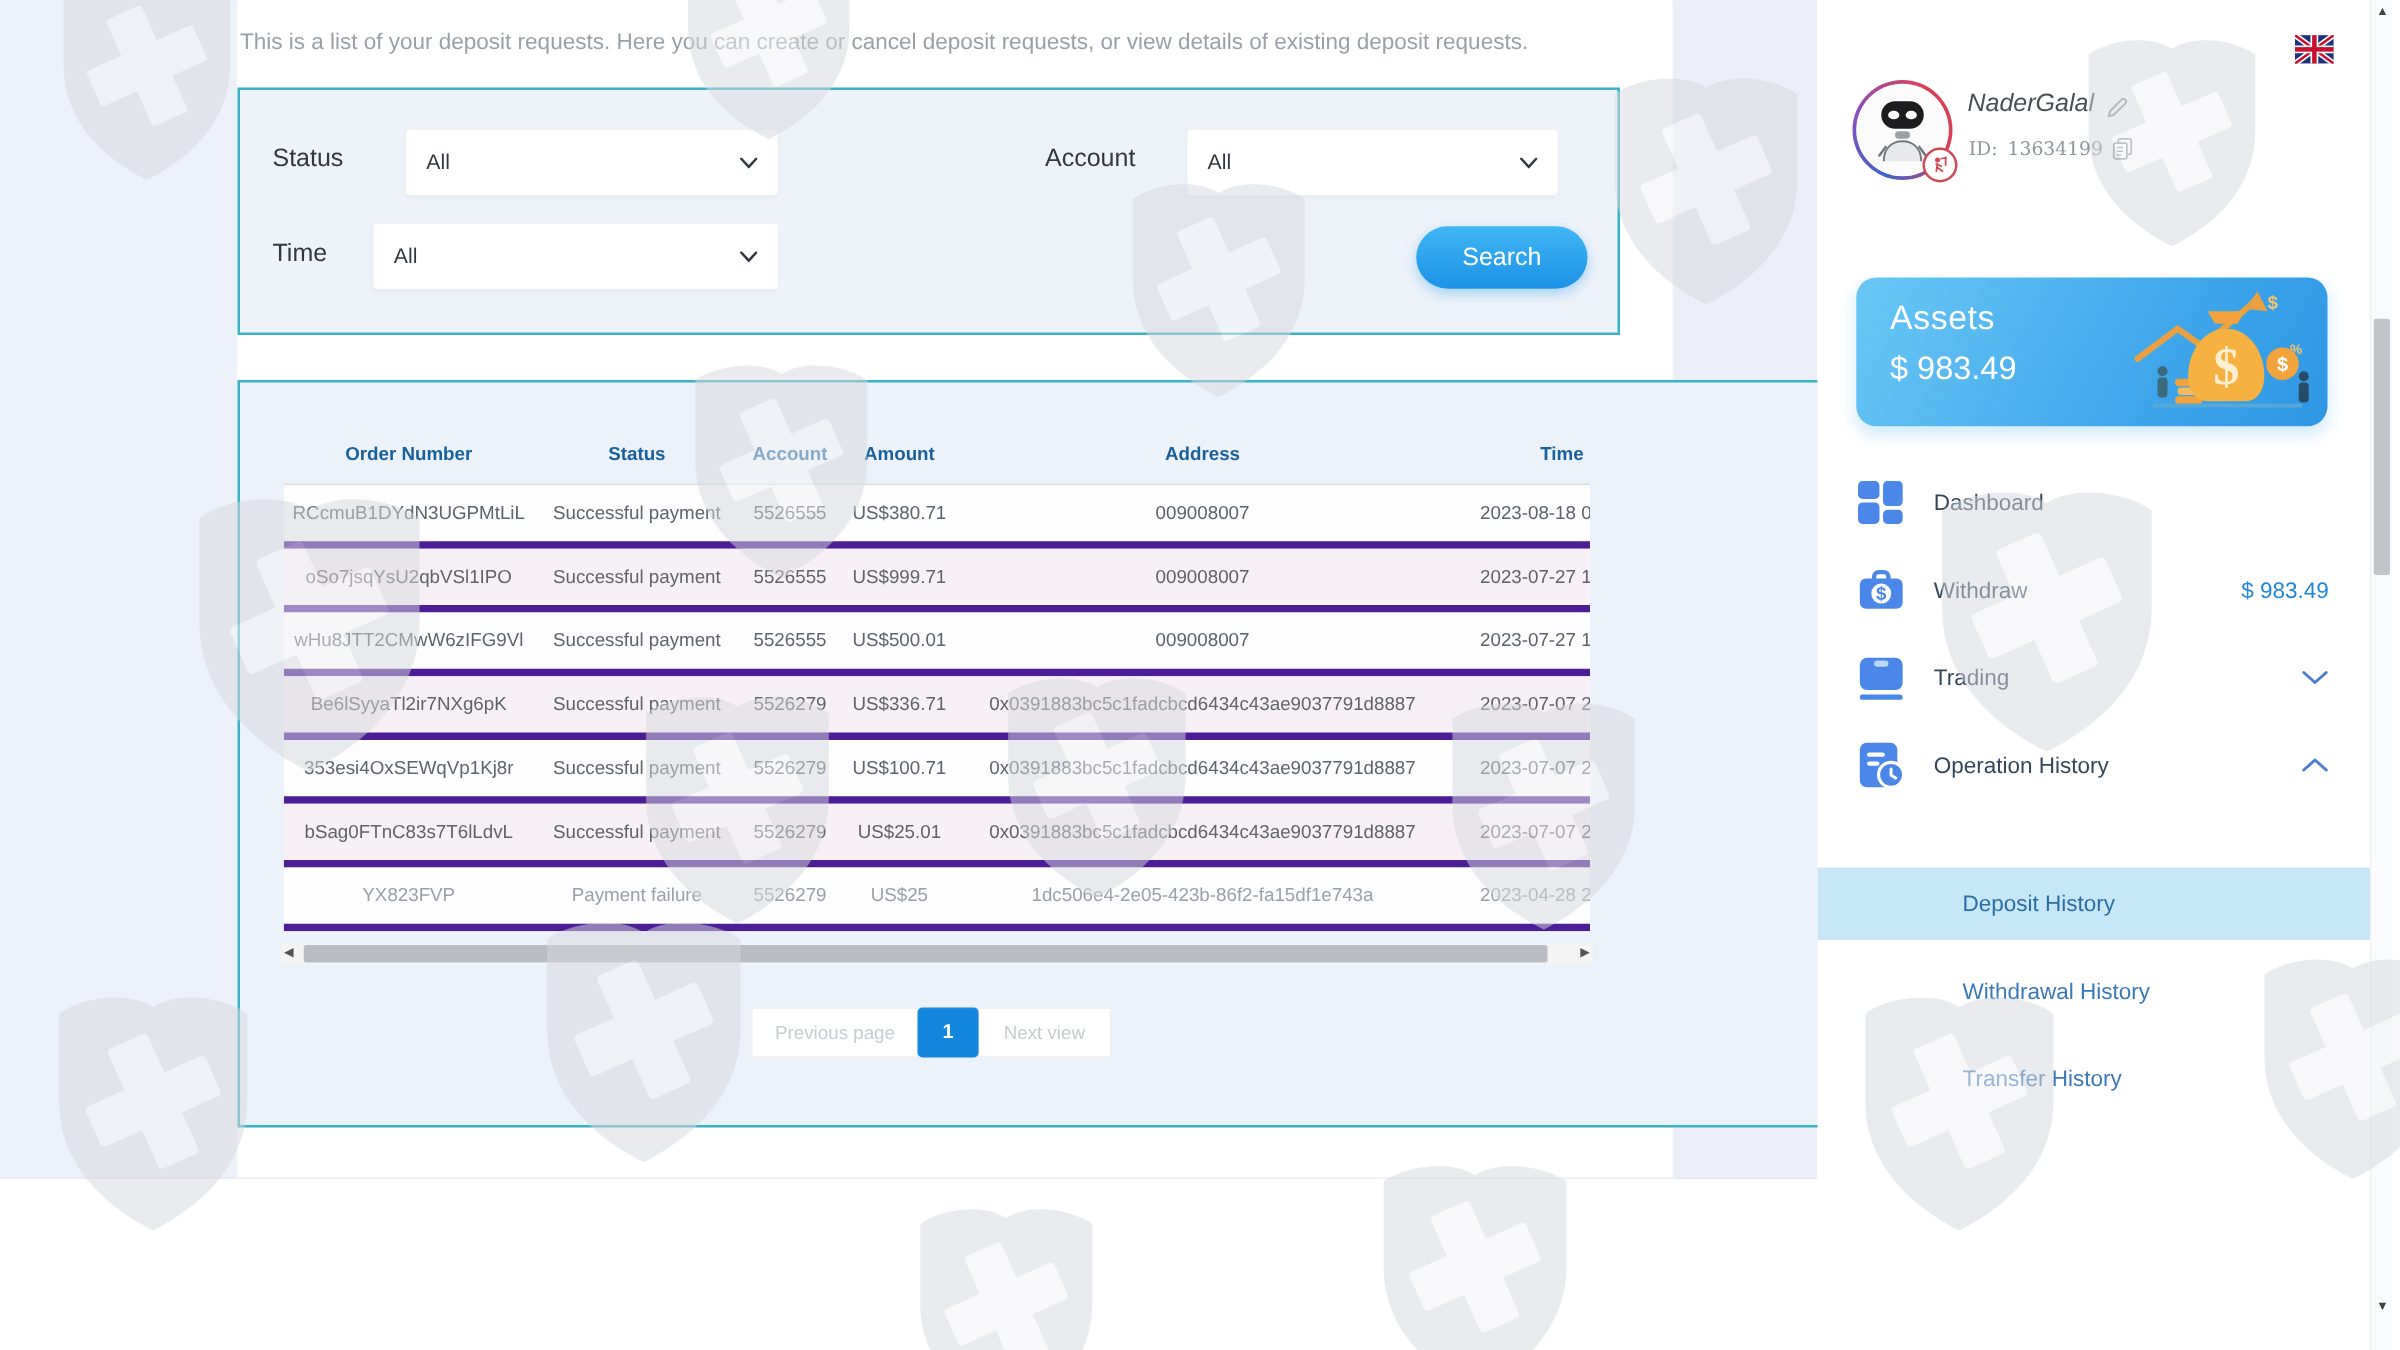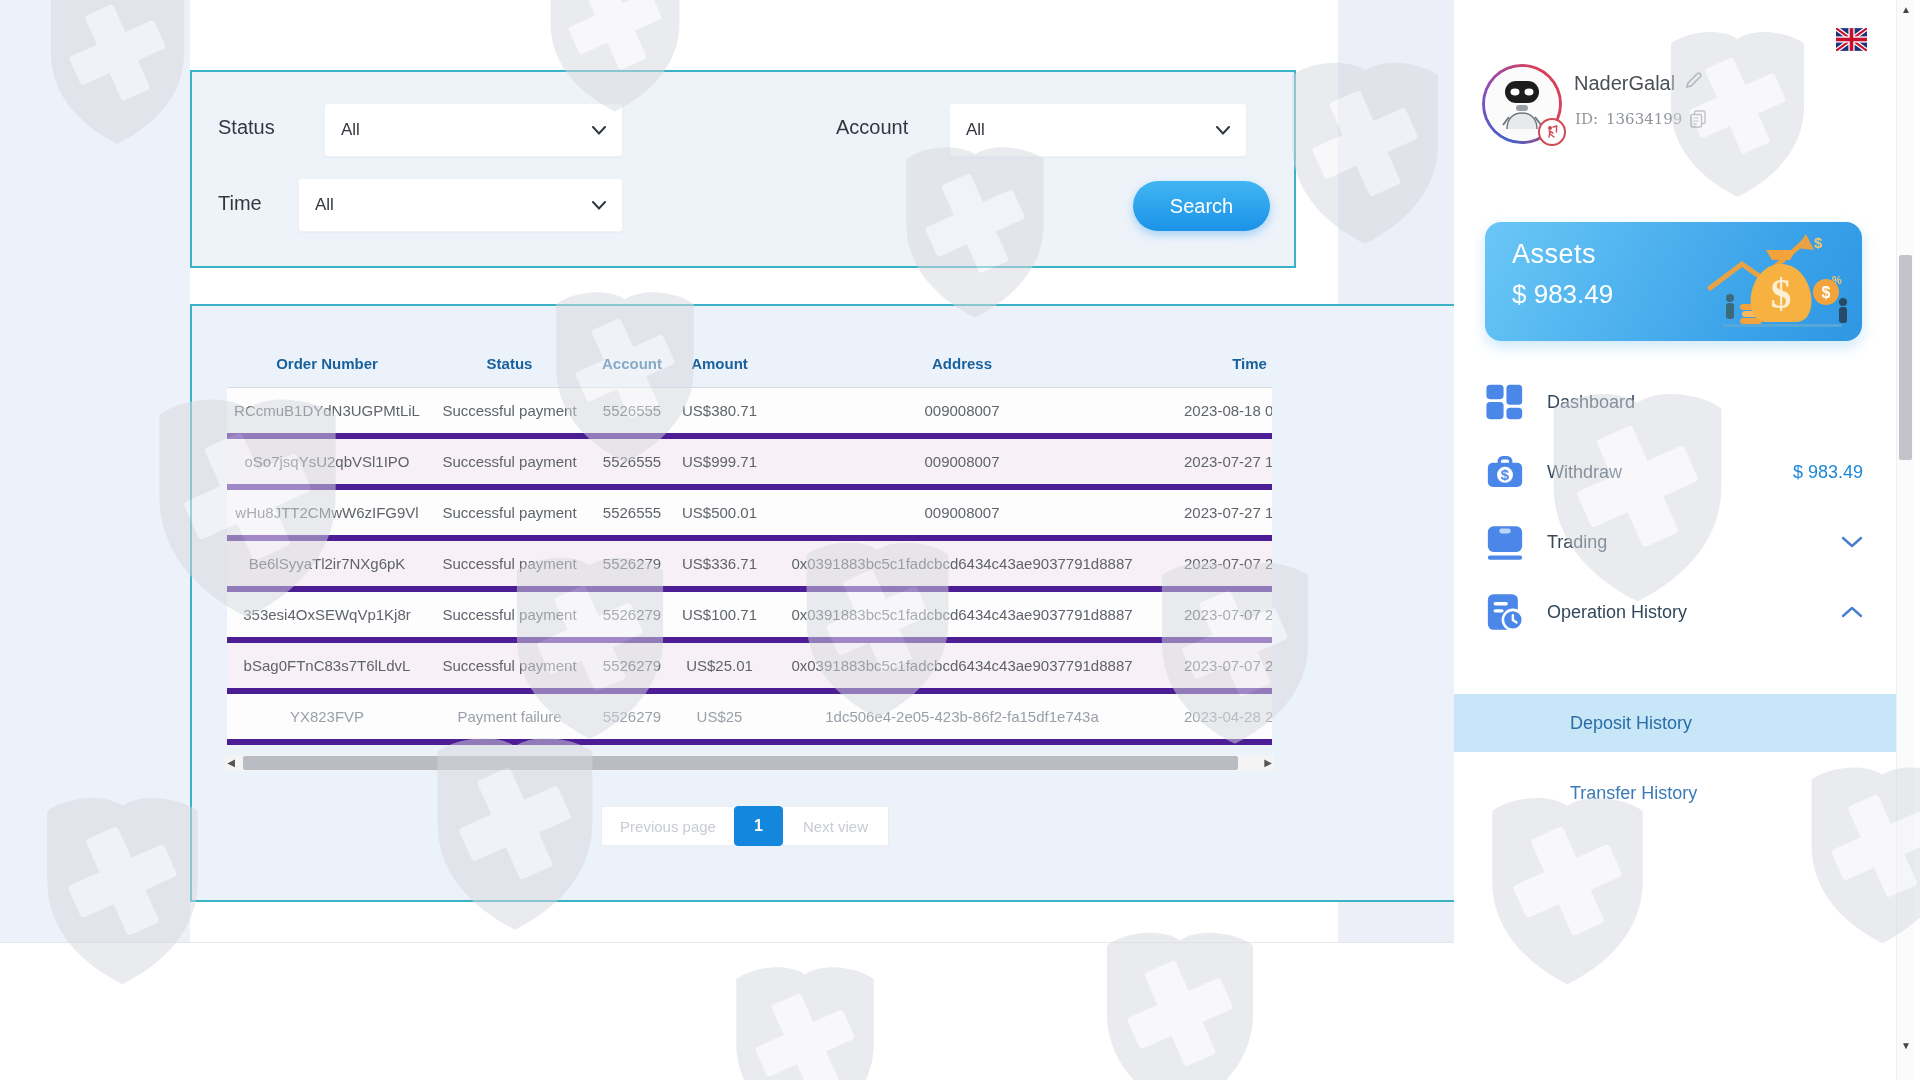--- a/index.html
+++ b/index.html
@@ -55,21 +55,21 @@
 
   
   .sidebar { position:absolute; left:1454px; top:0; width:466px; height:1080px; background:#fff; }
   .flag { position:absolute; left:382px; top:28px; width:31px; height:23px; cursor:pointer; }
 
   .avatar-ring { position:absolute; left:28px; top:64px; width:80px; height:80px; border-radius:50%;
     background:conic-gradient(from 200deg, #3f62c9, #8a4fc0, #d8415a, #d8415a, #3f62c9); padding:3px; cursor:pointer; }
   .avatar { width:74px; height:74px; border-radius:50%; background:#fdfdfd; overflow:hidden; }
   .avatar-badge { position:absolute; left:84px; top:118px; width:28px; height:28px; border-radius:50%; background:#fff; border:2px solid #cf4a55; display:flex; align-items:center; justify-content:center; }
 
-  .user-name { position:absolute; left:120px; top:72px; font-size:20px; color:#4a4e55; display:flex; align-items:flex-start; gap:10px; }
+  .user-name { position:absolute; left:120px; top:72px; font-size:20px; color:#4a4e55; display:flex; align-items:flex-end; gap:10px;font-style:italic; }
   .user-name .edit { cursor:pointer; display:inline-flex; }
   .user-id { position:absolute; left:121px; top:110px; font-family:"DejaVu Serif", serif; font-size:15px; color:#8f959c; display:flex; align-items:center; gap:8px; }
   .user-id .copy { cursor:pointer; display:inline-flex; }
 
   .assets-card { position:absolute; left:31px; top:222px; width:377px; height:119px; border-radius:16px;
     background:linear-gradient(118deg, #6ac7f6 0%, #3aa2e9 72%, #2f96e3 100%); color:#fff; overflow:hidden; cursor:pointer;
     box-shadow:0 6px 14px rgba(58,162,233,.25); }
   .assets-label { position:absolute; left:27px; top:17px; font-size:27px; font-weight:500; letter-spacing:.5px; }
   .assets-value { position:absolute; left:27px; top:57px; font-size:26px; font-weight:500; }
   .assets-illu { position:absolute; right:10px; bottom:6px; }
@@ -139,20 +139,21 @@
     </symbol>
   </defs>
 </svg>
 
 <div class="screen">
 
   <div class="left-gutter"></div>
   <div class="mid-strip"></div>
 
   <div class="main-panel">
+    <div class="description">This is a list of your deposit requests. Here you can create or cancel deposit requests, or view details of existing deposit requests.</div>
 
     <div class="filter-card">
       <div class="flabel status-label">Status</div>
       <div class="fselect status-select">
         <span>All</span>
         <span class="chev">
           <svg width="14" height="9" viewBox="0 0 14 9">
               <polyline points="1,1 7,7.5 13,1" fill="none" stroke="#33383f" stroke-width="2" stroke-linecap="round"></polyline>
             </svg>
         </span>
@@ -371,20 +372,21 @@
             <use href="#icon-operation-history"></use>
           </svg>
           <span class="nav-label">Operation History</span>
           <svg class="nav-chev" width="22" height="12" style="transform: rotate(180deg);">
             <use href="#icon-chevron"></use>
           </svg>
         </div>
       </div>
     <div class="submenu">
         <div class="submenu-item active">Deposit History</div>
+        <div class="submenu-item">Withdrawal History</div>
         <div class="submenu-item">Transfer History</div>
       </div>
   </div>
 
   <div class="vscroll">
     <div class="arr" style="top:4px">▲</div>
     <div class="thumb"></div>
     <div class="arr" style="top:1040px">▼</div>
   </div>
 

